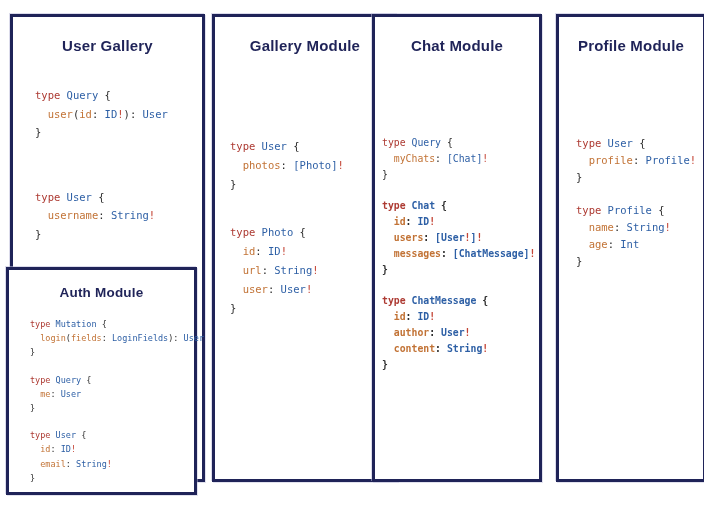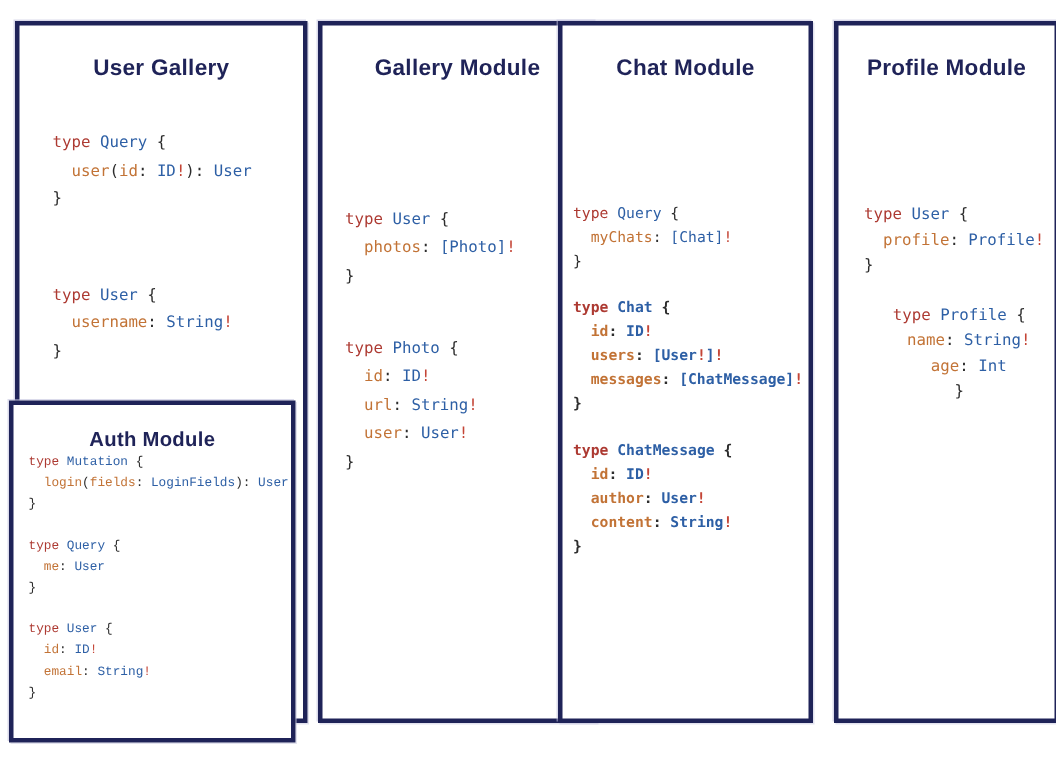--- a/index.html
+++ b/index.html
@@ -38,28 +38,28 @@
   }
   .code-line{white-space:pre;}
   .tok-k{color:var(--keyword,#ad3a32);}
   .tok-t{color:var(--typename,#2d5fa5);}
   .tok-f{color:var(--field,#c27336);}
   .tok-b{color:var(--bang,#c44536);}
   .tok-p{color:var(--punct,#2d2d2d);}
   
   .panel-user .code-area   {font-size:10.5px;line-height:18.5px;padding-left:22px;margin-top:31px;}
   .panel-user .code-block + .code-block{margin-top:46px;}
-  .panel-auth .code-area   {font-size:8.5px; line-height:14.2px;padding-left:10px;font-family:Liberation Mono, monospace;}
+  .panel-auth .code-area   {font-size:8.5px; line-height:14.2px;padding-left:21px;margin-top:16px;}
   .panel-auth .code-block + .code-block{margin-top:13px;}
   .panel-gallery .code-area{font-size:10.5px;line-height:19px;  padding-left:15px;margin-top:82px;}
   .panel-gallery .code-block + .code-block{margin-top:29px;}
   .panel-chat .code-area   {font-size:9.8px; line-height:16px;  padding-left:7px; margin-top:80px;}
   .panel-chat .code-block + .code-block{margin-top:15px;font-weight:bold;}
   .panel-profile .code-area{font-size:10.5px;line-height:17px;  padding-left:17px;margin-top:80px;}
-  .panel-profile .code-block + .code-block{margin-top:16px;text-align:center;}
+  .panel-profile .code-block + .code-block{margin-top:16px;}
 </style>
 </head>
 <body>
 
 <div class="panel panel-user">
   <div class="panel-title">User Gallery</div>
   <div class="code-area"><div class="code-block"><div class="code-line"><span class="tok-k">type </span><span class="tok-t">Query </span><span class="tok-p">{</span></div><div class="code-line"><span class="tok-p">  </span><span class="tok-f">user</span><span class="tok-p">(</span><span class="tok-f">id</span><span class="tok-p">: </span><span class="tok-t">ID</span><span class="tok-b">!</span><span class="tok-p">): </span><span class="tok-t">User</span></div><div class="code-line"><span class="tok-p">}</span></div></div><div class="code-block"><div class="code-line"><span class="tok-k">type </span><span class="tok-t">User </span><span class="tok-p">{</span></div><div class="code-line"><span class="tok-p">  </span><span class="tok-f">username</span><span class="tok-p">: </span><span class="tok-t">String</span><span class="tok-b">!</span></div><div class="code-line"><span class="tok-p">}</span></div></div></div>
 </div>
 
 <div class="panel panel-gallery">

